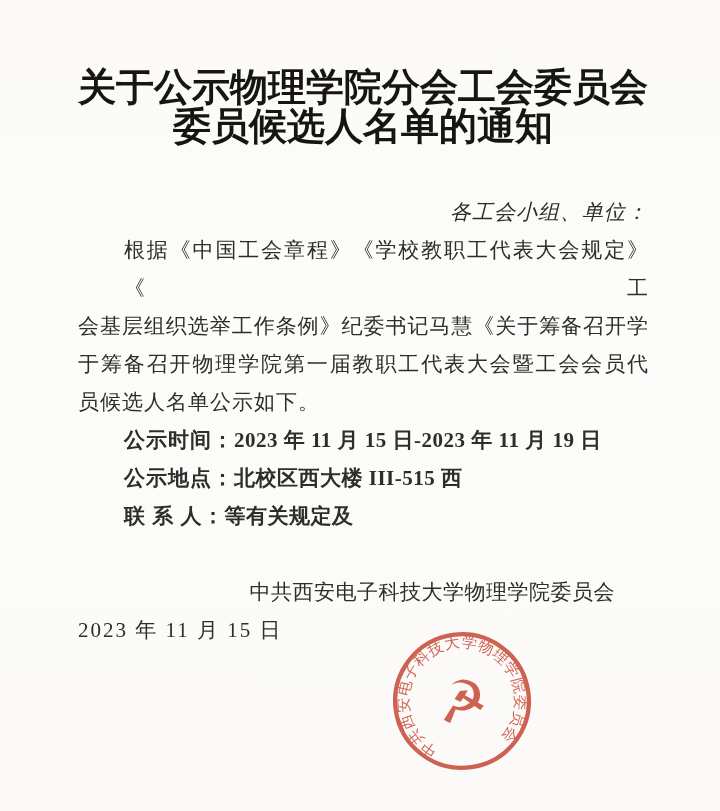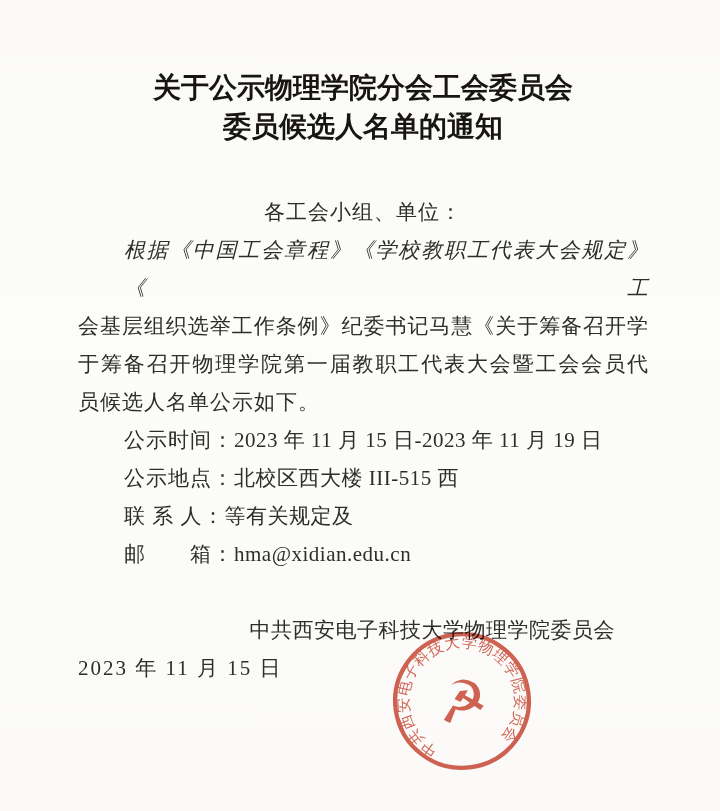--- a/index.html
+++ b/index.html
@@ -20,52 +20,53 @@
     background:var(--paper);
     background-image:linear-gradient(180deg,#fbfaf8 0%,#fcfcfb 40%,#fbfaf8 100%);
     overflow:hidden;
     color:var(--ink);
   }
   .content{
     padding:68px 72px 0 78px;
   }
   .doc-title{
     text-align:center;
-    font-size:28px;
+    font-size:38px;
     line-height:39px;
     font-weight:bold;
     color:var(--title-ink);
     letter-spacing:0px;
   }
   .body-flow{
     margin-top:47px;
     font-size:21px;
     line-height:38px;
     color:var(--ink);
   }
   .salutation{
-    text-align:center;
+    text-align:right;
     letter-spacing:1px;
+    font-style:italic;
   }
   .para-line{
     text-align:justify;
     text-align-last:justify;
   }
   .para-line.indent{
     padding-left:46px;
-    font-style:italic;
   }
   .para-line.last{
     text-align-last:left;
     letter-spacing:1px;
   }
   .info-line{
     padding-left:46px;
     letter-spacing:1px;
     white-space:nowrap;
+    font-weight:bold;
   }
   .info-line .value{
     letter-spacing:0.5px;
   }
   .signature-block{
     margin-top:38px;
   }
   .signature-line{
     text-align:right;
     padding-right:33px;
@@ -123,21 +124,20 @@
         <div class="para-line indent">根据《中国工会章程》《学校教职工代表大会规定》《工</div>
         <div class="para-line">会基层组织选举工作条例》纪委书记马慧《关于筹备召开学</div>
         <div class="para-line">于筹备召开物理学院第一届教职工代表大会暨工会会员代</div>
         <div class="para-line last">员候选人名单公示如下。</div>
       </div>
 
       <div>
         <div class="info-line"><span class="label">公示时间：</span><span class="value">2023 年 11 月 15 日-2023 年 11 月 19 日</span></div>
         <div class="info-line"><span class="label">公示地点：</span><span class="value">北校区西大楼 III-515 西</span></div>
         <div class="info-line"><span class="label">联 系 人：</span><span class="value">等有关规定及</span></div>
-        <div class="info-line"><span class="label">邮　　箱：</span><span class="value">hma@xidian.edu.cn</span></div>
       </div>
 
       <div class="signature-block">
         <div class="signature-line">中共西安电子科技大学物理学院委员会</div>
         <div class="date-line">2023 年 11 月 15 日</div>
       </div>
     </div>
   </div>
 
   <div class="seal">

